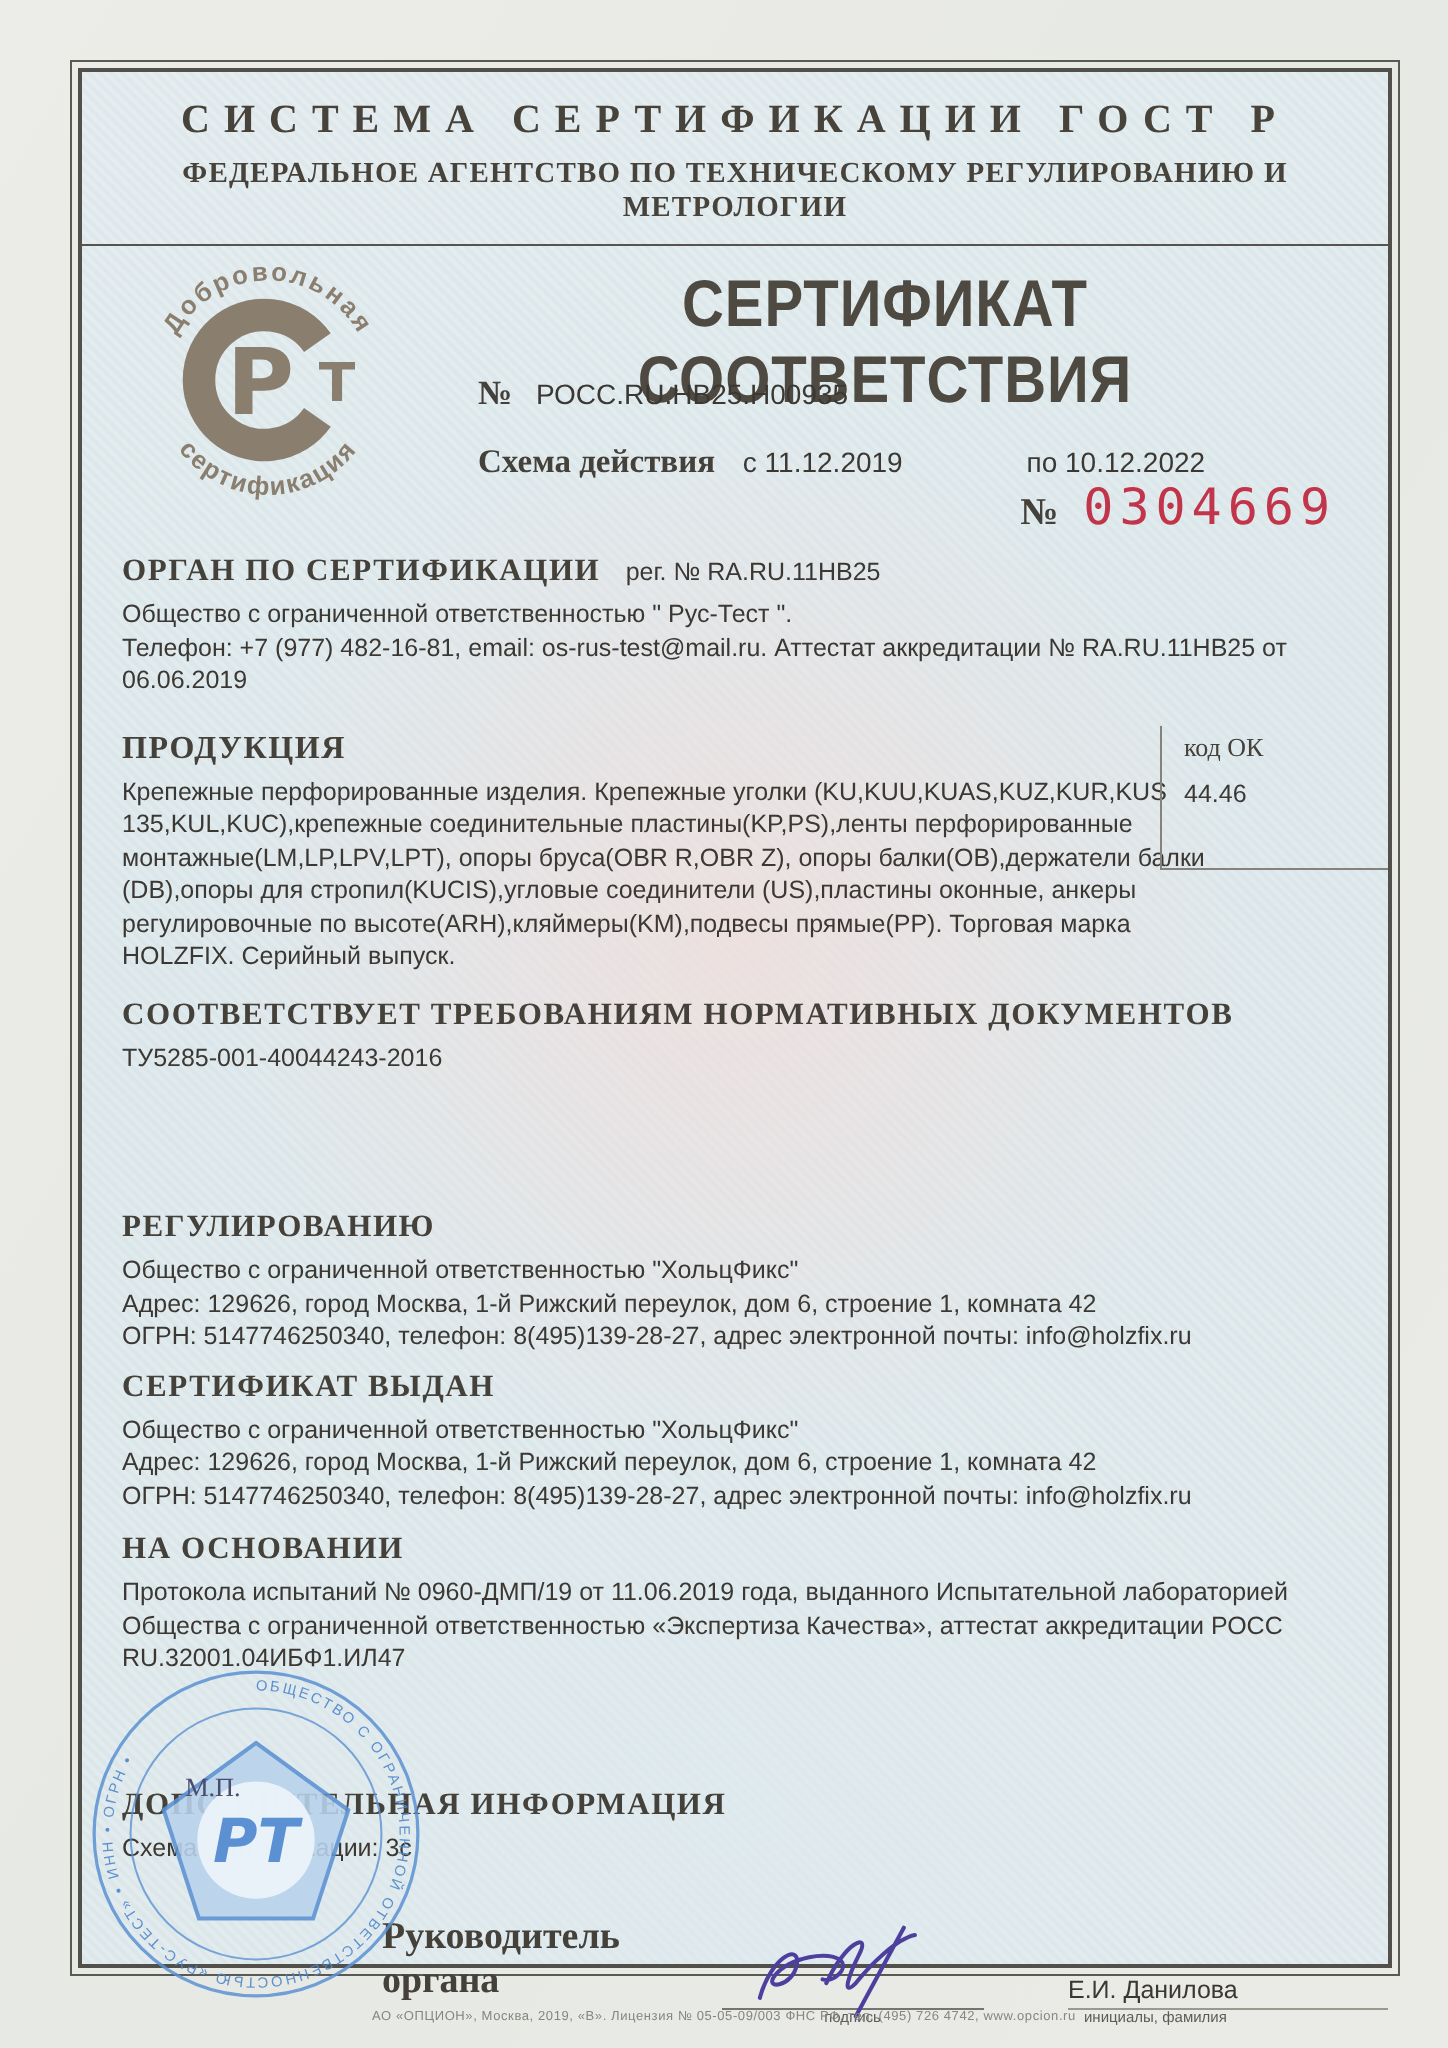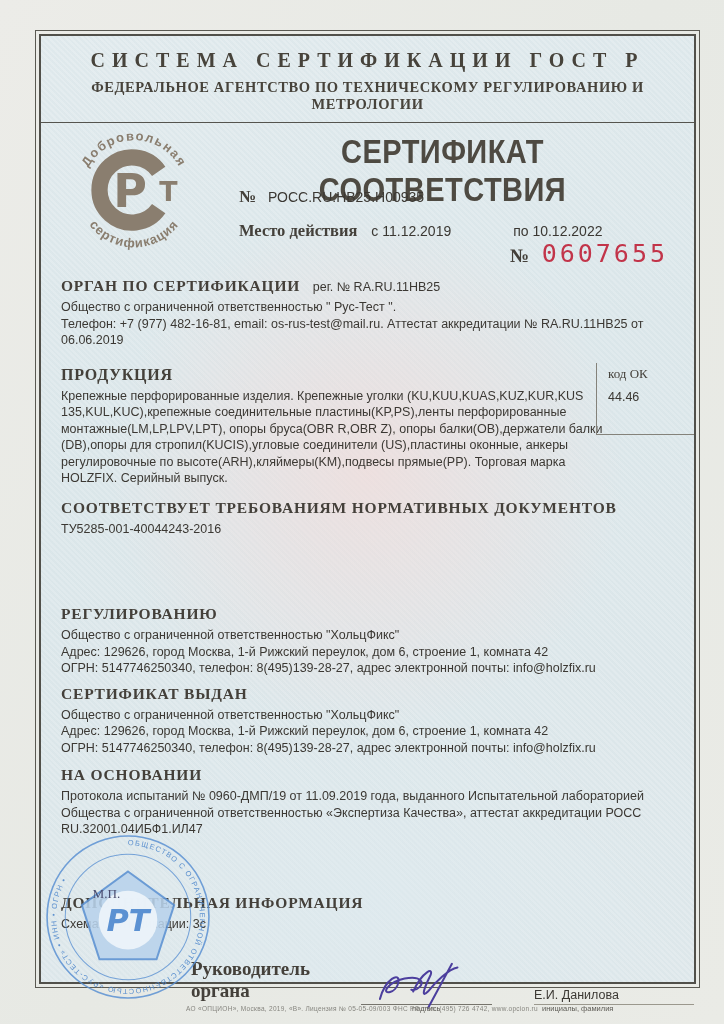--- a/index.html
+++ b/index.html
@@ -34,21 +34,21 @@
   .blank-no .val{font-family:"DejaVu Sans Mono",monospace;font-size:25px;letter-spacing:3px;color:#c23449;}
   
   .section{position:relative;padding:0 20px;}
   .sec-title{font-family:"Liberation Serif",serif;font-weight:bold;font-size:15.5px;
     letter-spacing:.8px;color:#44403a;margin:0 0 4px 0;}
   .sec-title .reg{font-family:"Liberation Sans",sans-serif;font-weight:normal;
     letter-spacing:0;font-size:12.5px;color:#3b3833;margin-left:8px;}
   .bodyline{font-size:12.5px;line-height:16.5px;}
   .par{font-size:12.5px;line-height:16.5px;}
   .code-box{position:absolute;right:0;top:-3px;width:86px;border-left:1px solid #84827a;
-    border-bottom:1px solid #84827a;padding:3px 0 6px 11px;}
+    border-bottom:1px solid #84827a;padding:3px 16px 6px 11px;}
   .code-box .cl{font-family:"Liberation Serif",serif;font-size:13px;color:#44403a;}
   .code-box .cv{font-size:12.5px;margin-top:8px;}
   
   .sig-block{position:relative;margin:26px 0 0 150px;}
   .sig-row{display:flex;align-items:flex-end;margin-bottom:17px;}
   .sig-role{width:178px;font-family:"Liberation Serif",serif;font-weight:bold;
     font-size:19px;color:#44403a;padding-bottom:3px;}
   .sig-line{position:relative;width:138px;height:30px;border-bottom:1px solid #76746c;}
   .sig-line svg{position:absolute;left:6px;bottom:-8px;}
   .cap{position:absolute;top:101%;left:0;right:0;text-align:center;font-size:7.5px;color:#5d5b55;}
@@ -89,28 +89,28 @@
         </svg>
 
         <div class="big-title">СЕРТИФИКАТ СООТВЕТСТВИЯ</div>
 
         <div class="no-line">
           <span class="no-sign">№</span>
           <span>РОСС.RU.НВ25.Н00935</span>
         </div>
 
         <div class="validity">
-          <span class="lbl">Место действия</span>
+          <span class="lbl">Схема действия</span>
           <span>с 11.12.2019</span>
           <span class="to">по 10.12.2022</span>
         </div>
 
         <div class="blank-no">
           <span class="no-sign">№</span>
-          <span class="val">0607655</span>
+          <span class="val">0304669</span>
         </div>
       </div>
 
       <div class="section" style="margin-top:4px;">
         <h3 class="sec-title">
           <span>ОРГАН ПО СЕРТИФИКАЦИИ</span>
           <span class="reg">рег. № RA.RU.11НВ25</span>
         </h3>
         <div class="bodyline">Общество с ограниченной ответственностью " Рус-Тест ".</div>
         <div class="bodyline">Телефон: +7 (977) 482-16-81, email: os-rus-test@mail.ru. Аттестат аккредитации № RA.RU.11НВ25 от 06.06.2019</div>
@@ -139,21 +139,21 @@
 
       <div class="section" style="margin-top:8px;">
         <h3 class="sec-title">СЕРТИФИКАТ ВЫДАН</h3>
         <div class="bodyline">Общество с ограниченной ответственностью "ХольцФикс"</div>
         <div class="bodyline">Адрес: 129626, город Москва, 1-й Рижский переулок, дом 6, строение 1, комната 42</div>
         <div class="bodyline">ОГРН: 5147746250340, телефон: 8(495)139-28-27, адрес электронной почты: info@holzfix.ru</div>
       </div>
 
       <div class="section" style="margin-top:10px;">
         <h3 class="sec-title">НА ОСНОВАНИИ</h3>
-        <div class="par" style="width:612px;margin-top:3px;">Протокола испытаний № 0960-ДМП/19 от 11.09.2019 года, выданного Испытательной лабораторией Общества с ограниченной ответственностью «Экспертиза Качества»,  аттестат аккредитации РОСС RU.32001.04ИБФ1.ИЛ47</div>
+        <div class="par" style="width:612px;margin-top:3px;">Протокола испытаний № 0960-ДМП/19 от 11.06.2019 года, выданного Испытательной лабораторией Общества с ограниченной ответственностью «Экспертиза Качества»,  аттестат аккредитации РОСС RU.32001.04ИБФ1.ИЛ47</div>
       </div>
 
       <div class="section" style="margin-top:56px;">
         <h3 class="sec-title">ДОПОЛНИТЕЛЬНАЯ ИНФОРМАЦИЯ</h3>
         <div class="bodyline">Схема сертификации: 3с</div>
       </div>
 
       <div class="sig-block">
         <div class="sig-row">
           <div class="sig-role">Руководитель органа</div>

